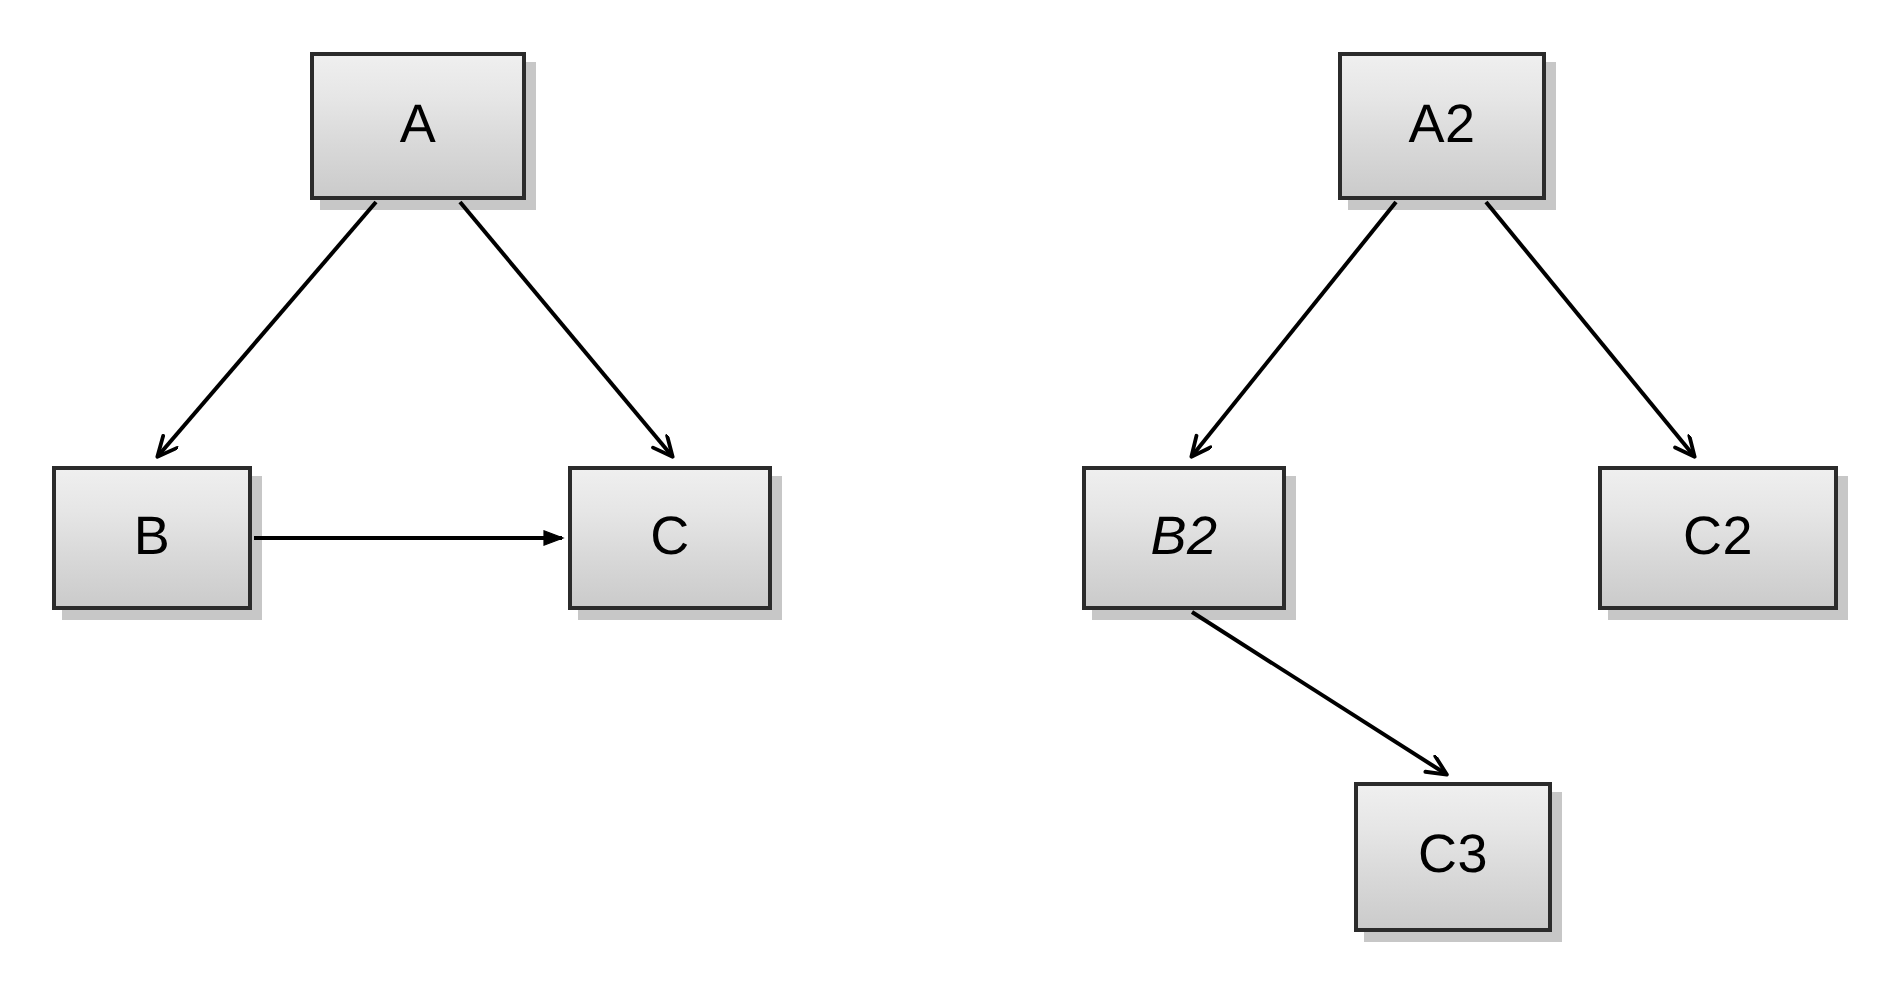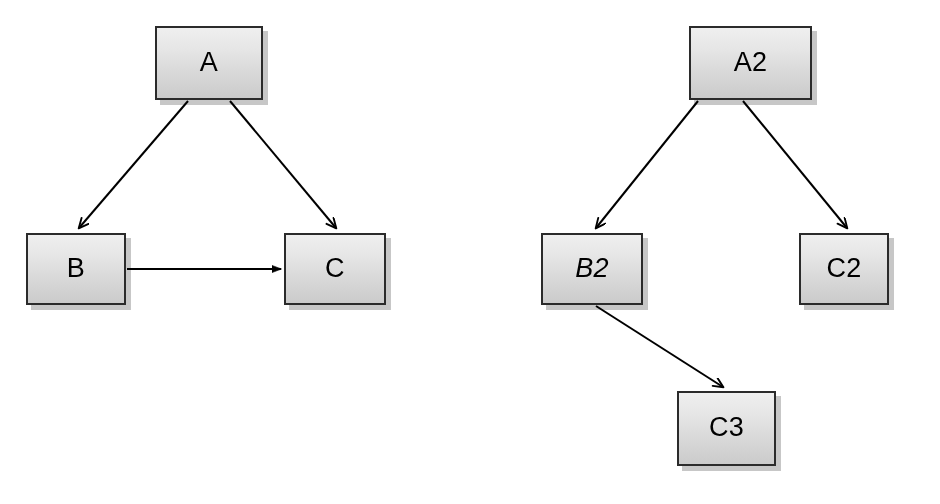--- a/index.html
+++ b/index.html
@@ -77,27 +77,27 @@
   <div id="node-layer">
       <div class="node" style="left: 155px; top: 26px; width: 108px; height: 74px;">
         <span class="node-label">A</span>
       </div>
       <div class="node" style="left: 26px; top: 233px; width: 100px; height: 72px;">
         <span class="node-label">B</span>
       </div>
       <div class="node" style="left: 284px; top: 233px; width: 102px; height: 72px;">
         <span class="node-label">C</span>
       </div>
-      <div class="node" style="left: 669px; top: 26px; width: 123px; height: 74px; margin-left: 20px;">
+      <div class="node" style="left: 669px; top: 26px; width: 104px; height: 74px;">
         <span class="node-label">A2</span>
       </div>
       <div class="node" style="left: 541px; top: 233px; width: 102px; height: 72px; font-style: italic;">
         <span class="node-label">B2</span>
       </div>
-      <div class="node" style="left: 799px; top: 233px; width: 90px; height: 72px;">
+      <div class="node" style="left: 799px; top: 233px; width: 120px; height: 72px;">
         <span class="node-label">C2</span>
       </div>
       <div class="node" style="left: 677px; top: 391px; width: 99px; height: 75px; text-align: center;">
         <span class="node-label">C3</span>
       </div>
     </div>
 
 </div>
 
 </body></html>

